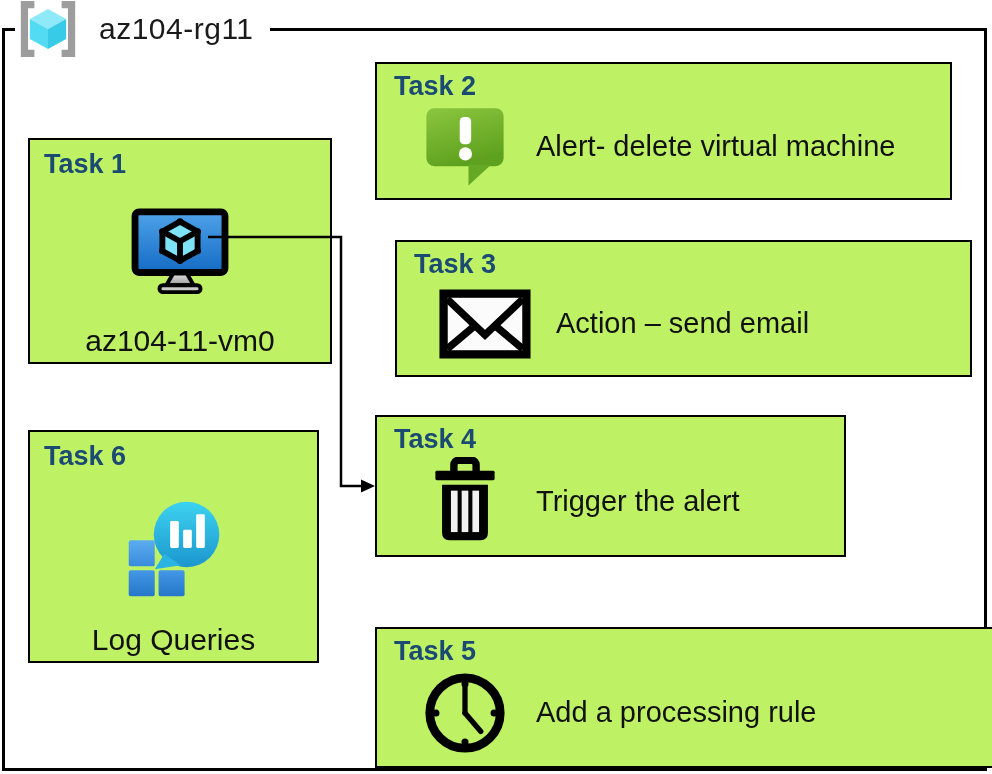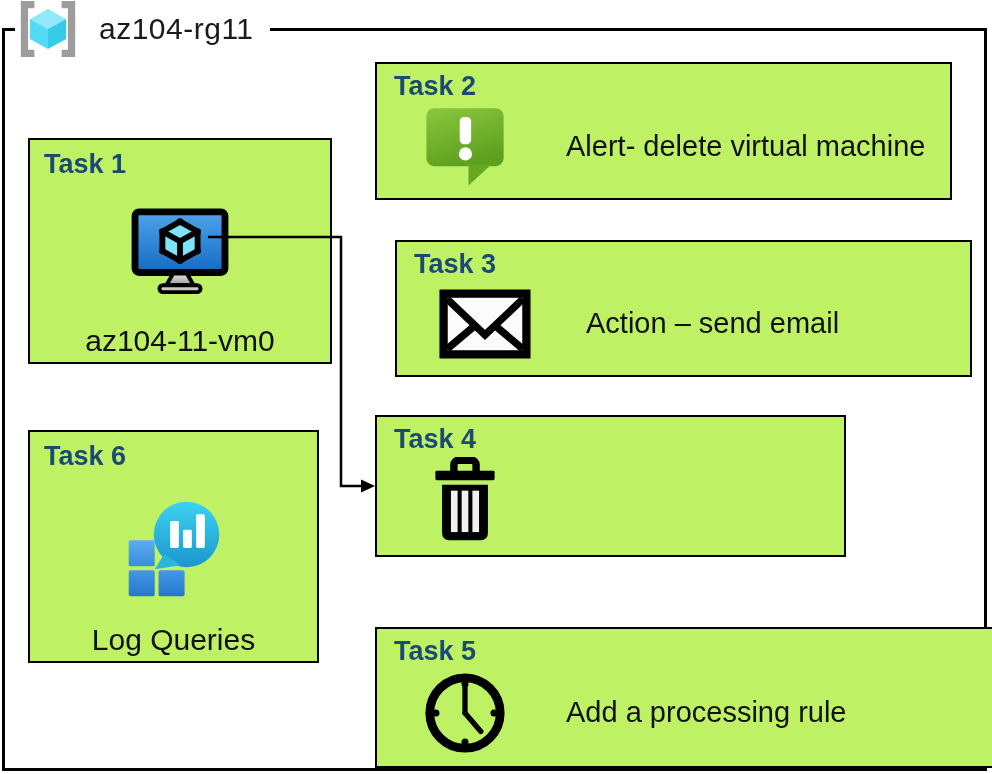--- a/index.html
+++ b/index.html
@@ -35,21 +35,21 @@
     font-weight:bold; font-size:27px; color:#1b4a73; line-height:1.15;
   }
   .box.square .task-header { padding:9px 0 0 14px; }
   .box.wide   .task-header { padding:7px 0 0 17px; }
 
   .box.square .icon-area { flex:1; display:flex; align-items:center; justify-content:center; }
   .box-label { text-align:center; font-size:30px; color:#111; padding-bottom:4px; }
 
   .box.wide .row { flex:1; display:flex; align-items:center; padding-left:30px; margin-top:-8px; }
   .icon-slot { width:115px; display:flex; align-items:center; justify-content:center; flex:0 0 auto; }
-  .wide-label { font-size:29px; color:#111; margin-left:44px; white-space:nowrap; }
+  .wide-label { font-size:29px; color:#111; margin-left:14px; white-space:nowrap; }
 
   .connector { position:absolute; left:0; top:0; z-index:2; pointer-events:none; }
 </style>
 </head>
 <body>
 
 <div class="stage">
 
   <div class="frame"></div>
 
@@ -140,20 +140,21 @@
       <div class="icon-slot">
         <svg width="74" height="88" viewBox="0 0 100 118">
           <rect x="35" y="4" width="30" height="20" rx="6" fill="none" stroke="#000" stroke-width="10"></rect>
           <rect x="10" y="18" width="80" height="13" rx="2" fill="#000"></rect>
           <path d="M19,37 H81 V102 Q81,112 71,112 H29 Q19,112 19,102 Z" fill="#000"></path>
           <rect x="31" y="45" width="9" height="56" fill="#f0f0f0"></rect>
           <rect x="45.5" y="45" width="9" height="56" fill="#f0f0f0"></rect>
           <rect x="60" y="45" width="9" height="56" fill="#f0f0f0"></rect>
         </svg>
       </div>
+      <div class="wide-label">Trigger the alert</div>
     </div>
   </div>
 
   <div class="box wide" id="task5">
     <div class="task-header">Task 5</div>
     <div class="row">
       <div class="icon-slot">
         <svg width="88" height="88" viewBox="0 0 100 100">
           <circle cx="50" cy="50" r="40" fill="none" stroke="#000" stroke-width="10"></circle>
           <circle cx="50" cy="17" r="4" fill="#000"></circle>

